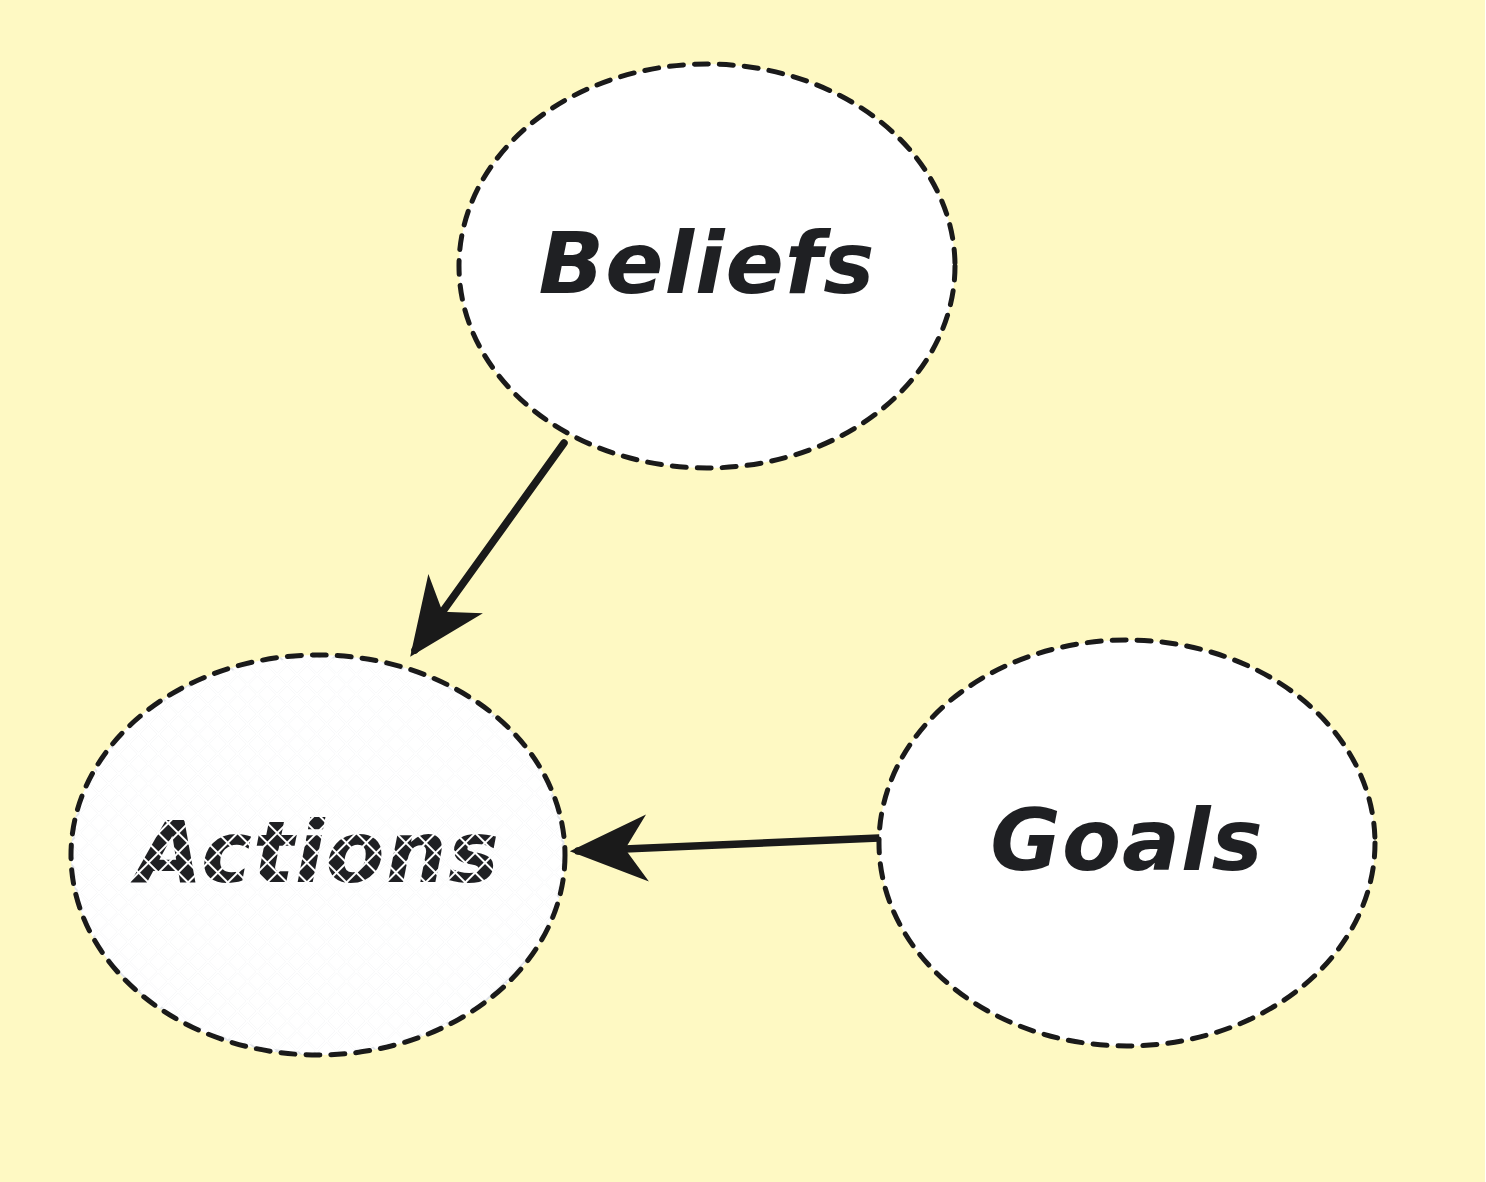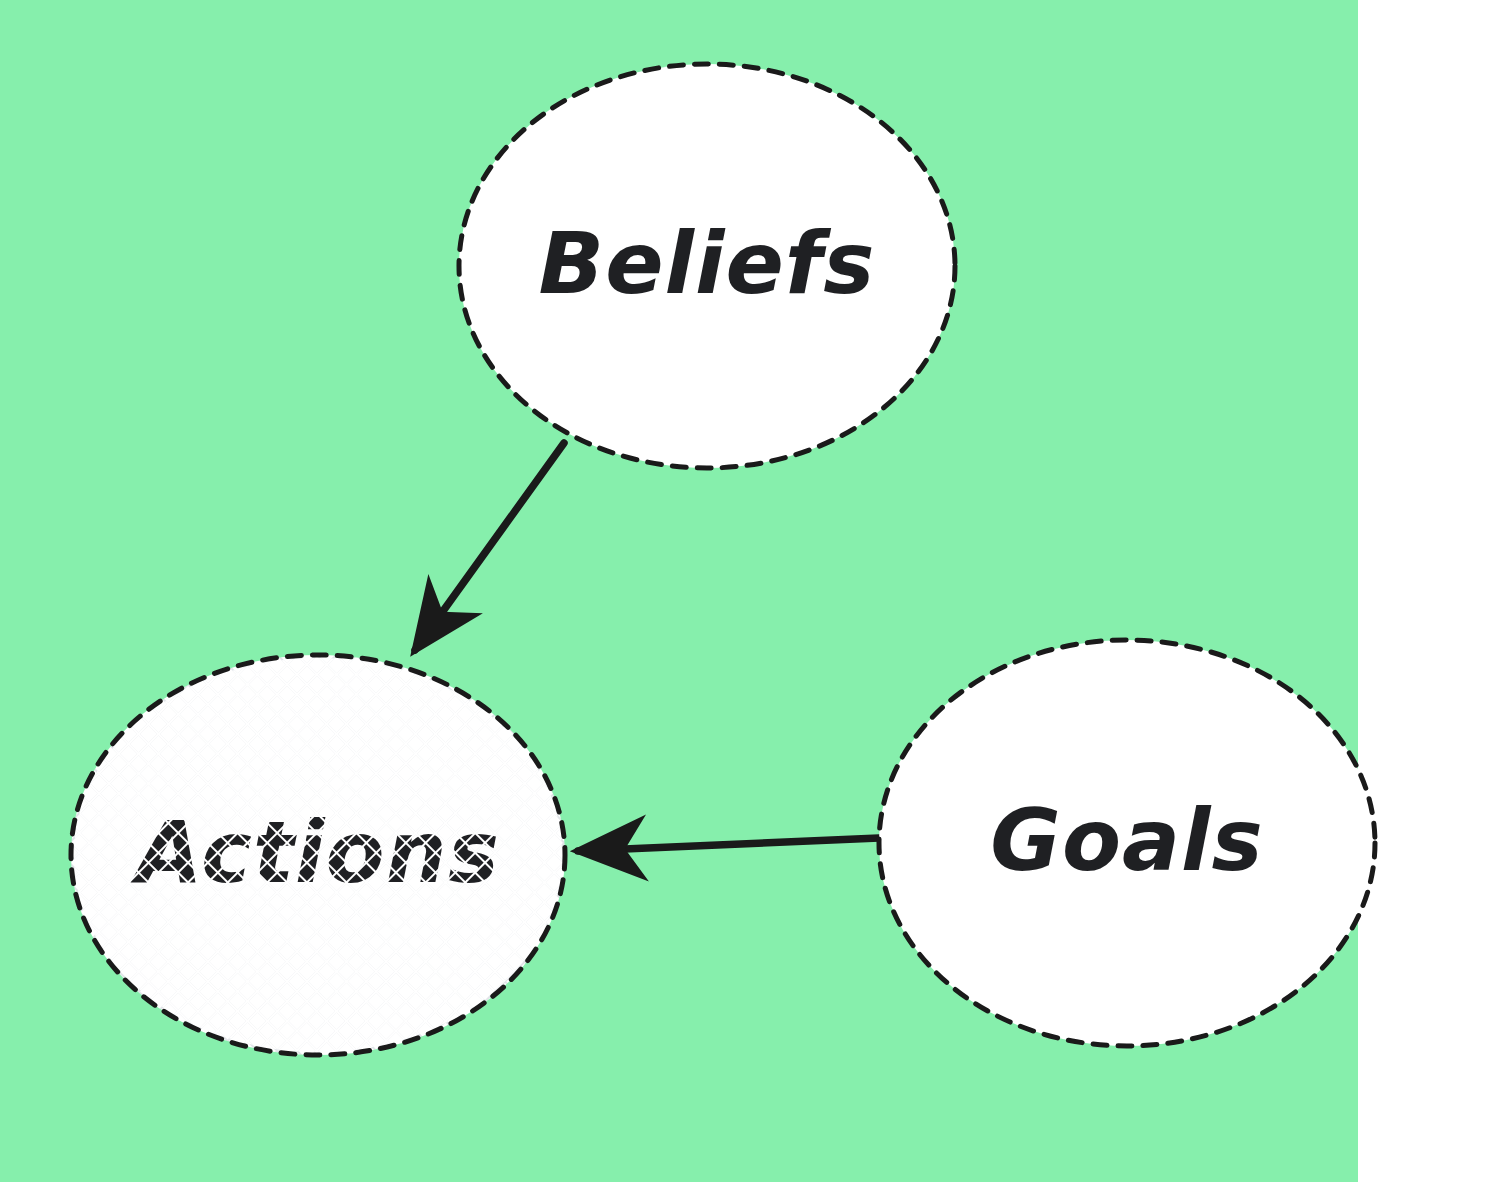--- a/index.html
+++ b/index.html
@@ -9,23 +9,23 @@
     background: #ffffff;
   }
   body {
     width: 1486px;
     height: 1182px;
     overflow: hidden;
     font-family: "DejaVu Sans", sans-serif;
   }
   #canvas-wrap {
     position: relative;
-    width: 1358px;
+    width: 1485px;
     height: 1182px;
-    background: #86efac;
+    background: #fef9c3;
   }
   svg#diagram {
     display: block;
     width: 1486px;
     height: 1182px;
   }
   .node-label {
     font-family: "DejaVu Sans", "Liberation Sans", sans-serif;
     font-size: 86px;
     font-weight: 600;

